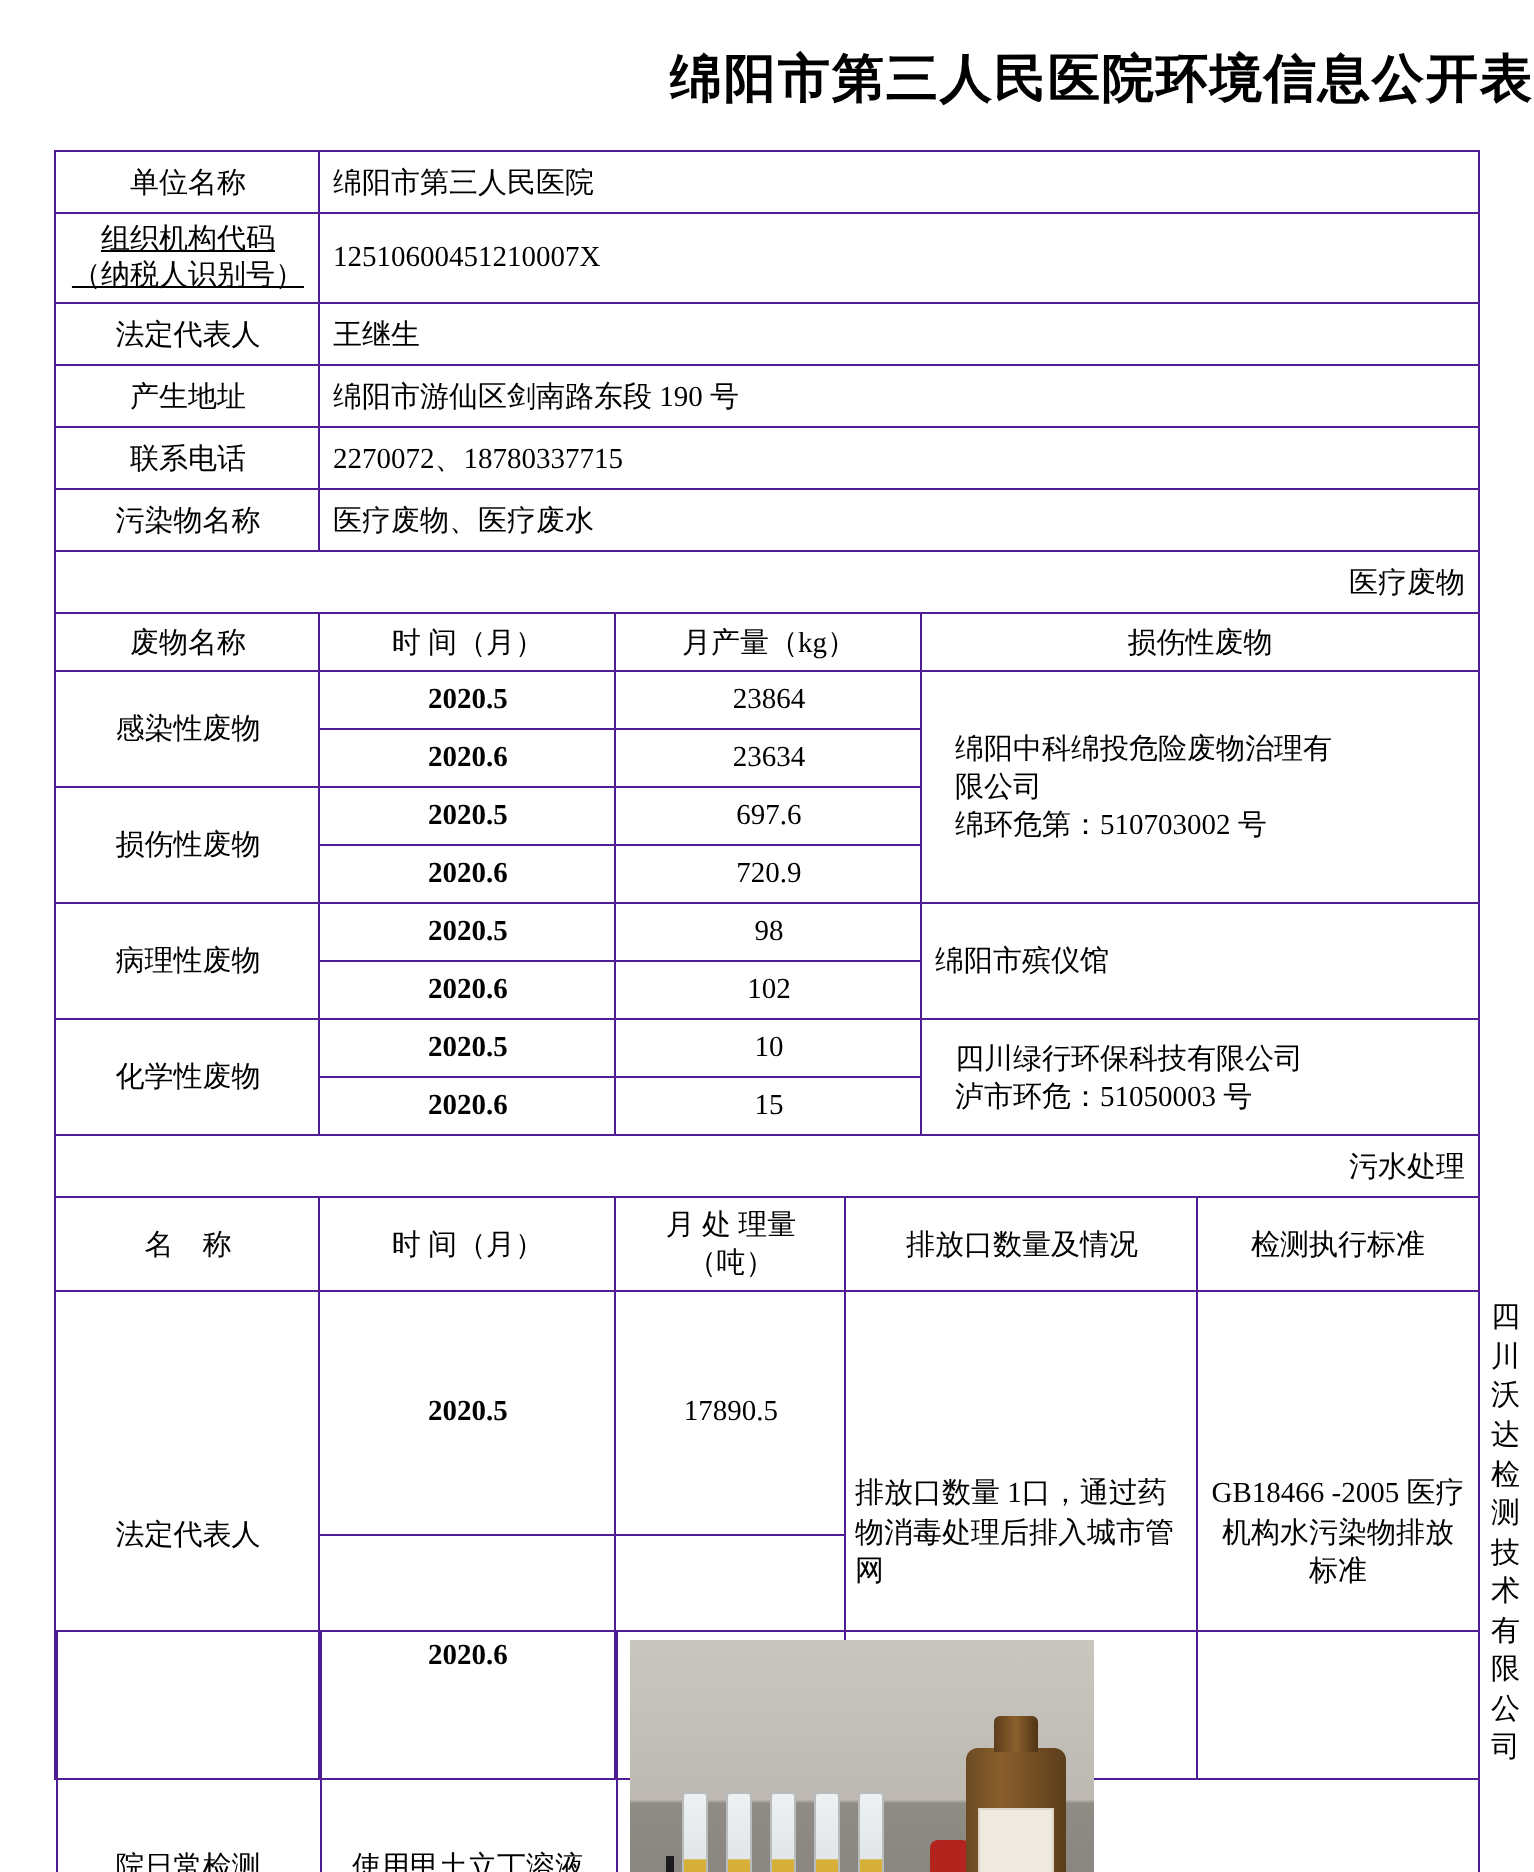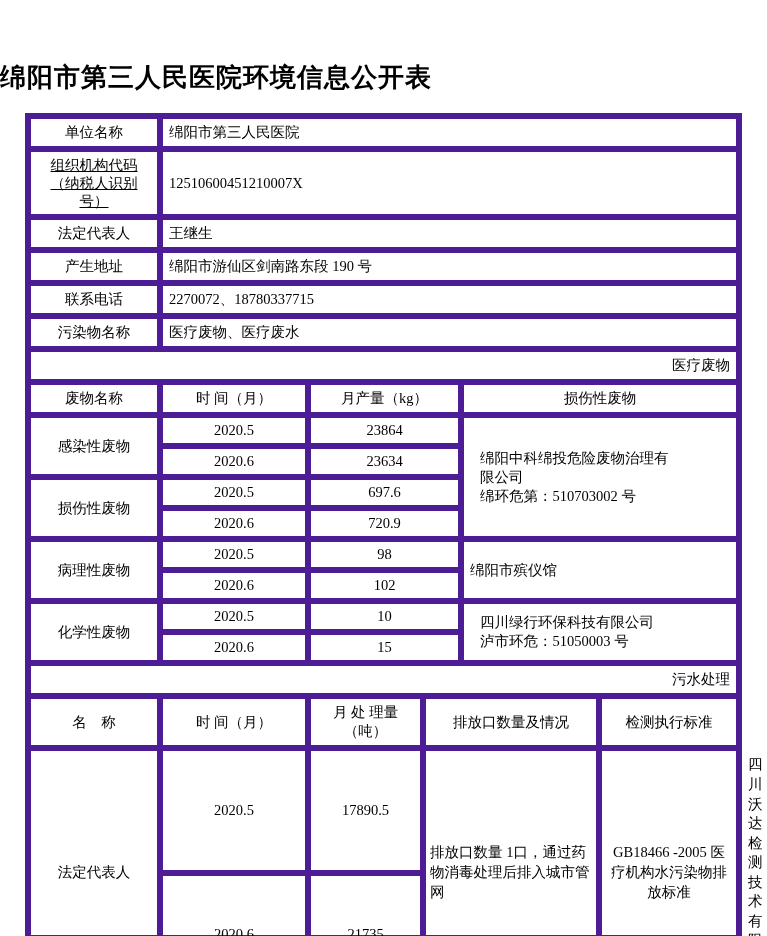--- a/index.html
+++ b/index.html
@@ -9,44 +9,43 @@
     background: #ffffff;
     font-family: "Liberation Serif", "DejaVu Serif", serif;
     color: #000;
   }
   .page {
     width: 767px; height: 936px;
     position: relative;
     background: #fff;
   }
   .doc-title {
-    text-align: left;
+    text-align: right;
     font-size: 26px;
     font-weight: bold;
     letter-spacing: 1px;
     padding-top: 22px;
     padding-bottom: 18px;
     font-family: "Liberation Sans", "DejaVu Sans", sans-serif;
-    margin-top: 38px;
   }
   table.main {
     border-collapse: collapse;
     width: 711px;
     margin: 0 auto;
     table-layout: fixed;
   }
   table.main td {
-    border: 6px solid #4c1d95;
+    border: 1px solid #4c1d95;
     font-size: 14.5px;
     padding: 4px 6px;
     vertical-align: middle;
   }
   .c { text-align: center; }
   .l { text-align: left; padding-left: 10px; }
-  .bold { font-weight: normal; }
+  .bold { font-weight: bold; }
   .r1 { height: 31px; }
   .r2 { height: 44px; }
   .two-line { line-height: 1.25; text-decoration: underline; }
   .sub-head { text-align: right; font-size: 15px; height: 31px; }
   .small-row { height: 29px; }
   .photo-cell { padding: 0; vertical-align: top; }
   .photo-wrap {
     position: relative;
     width: 100%;
     height: 226px;

